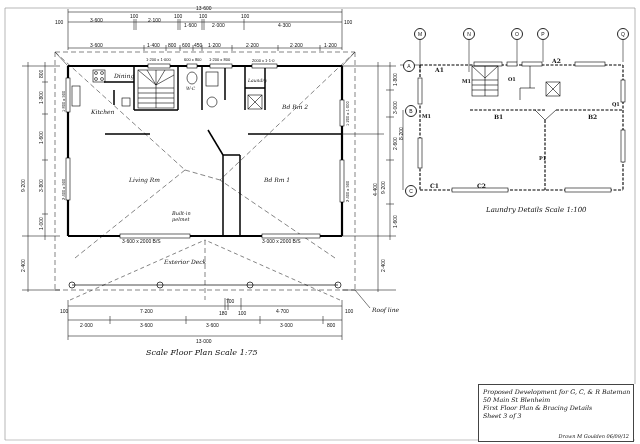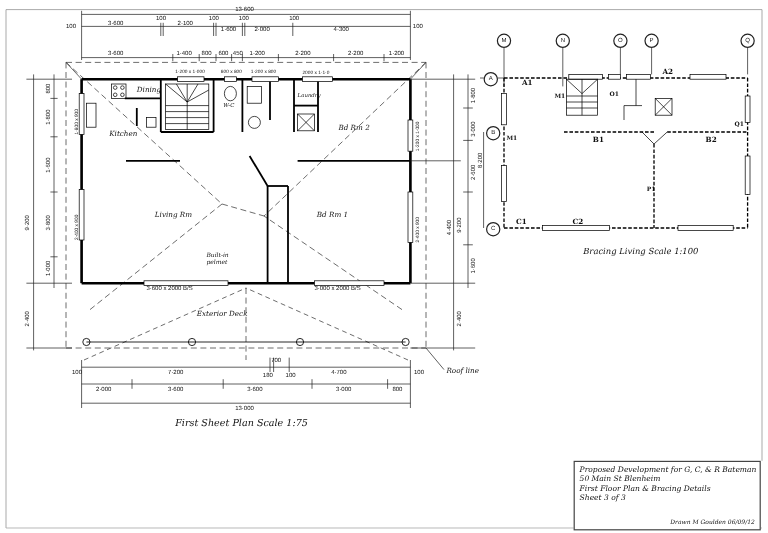--- a/index.html
+++ b/index.html
@@ -310,21 +310,21 @@
 <div class="t" style="left:219px;top:310px;">180</div>
 <div class="t" style="left:238px;top:310px;">100</div>
 <div class="t" style="left:345px;top:308px;">100</div>
 <div class="t" style="left:80px;top:322px;">2·000</div>
 <div class="t" style="left:140px;top:322px;">3·600</div>
 <div class="t" style="left:206px;top:322px;">3·600</div>
 <div class="t" style="left:280px;top:322px;">3·000</div>
 <div class="t" style="left:327px;top:322px;">800</div>
 <div class="t" style="left:196px;top:338px;">13·000</div>
 
-<div class="title-lbl" style="left:146px;top:348px;">First Sheet Plan   Scale 1:75</div>
+<div class="title-lbl" style="left:146px;top:348px;">Scale Floor Plan   Scale 1:75</div>
 
 <div class="grid-circle" style="left:414px;top:28px;">M</div>
 <div class="grid-circle" style="left:463px;top:28px;">N</div>
 <div class="grid-circle" style="left:511px;top:28px;">O</div>
 <div class="grid-circle" style="left:537px;top:28px;">P</div>
 <div class="grid-circle" style="left:617px;top:28px;">Q</div>
 <div class="grid-circle" style="left:403px;top:60px;">A</div>
 <div class="grid-circle" style="left:405px;top:105px;">B</div>
 <div class="grid-circle" style="left:405px;top:185px;">C</div>
 <div class="tv" style="left:398px;top:140px;">8·200</div>
@@ -334,21 +334,21 @@
 <div class="brace" style="left:462px;top:78px;font-size:5px;">M1</div>
 <div class="brace" style="left:508px;top:76px;font-size:5px;">O1</div>
 <div class="brace" style="left:494px;top:113px;">B1</div>
 <div class="brace" style="left:588px;top:113px;">B2</div>
 <div class="brace" style="left:612px;top:101px;font-size:5px;">Q1</div>
 <div class="brace" style="left:539px;top:155px;font-size:5px;">P1</div>
 <div class="brace" style="left:430px;top:182px;">C1</div>
 <div class="brace" style="left:477px;top:182px;">C2</div>
 <div class="brace" style="left:422px;top:113px;font-size:5px;">M1</div>
 
-<div class="title-lbl" style="left:486px;top:206px;font-size:7px;">Bracing Living  Scale 1:100</div>
+<div class="title-lbl" style="left:486px;top:206px;font-size:7px;">Laundry Details  Scale 1:100</div>
 
 <div class="titleblock">
   <div class="ln" style="padding-top:3px;">Proposed Development for G, C, &amp; R Bateman</div>
   <div class="ln">50 Main St  Blenheim</div>
   <div class="ln">First Floor Plan &amp; Bracing Details</div>
   <div class="ln">Sheet  3  of  3</div>
   <div class="drawn">Drawn M Goulden  06/09/12</div>
 </div>
 
 </body></html>

